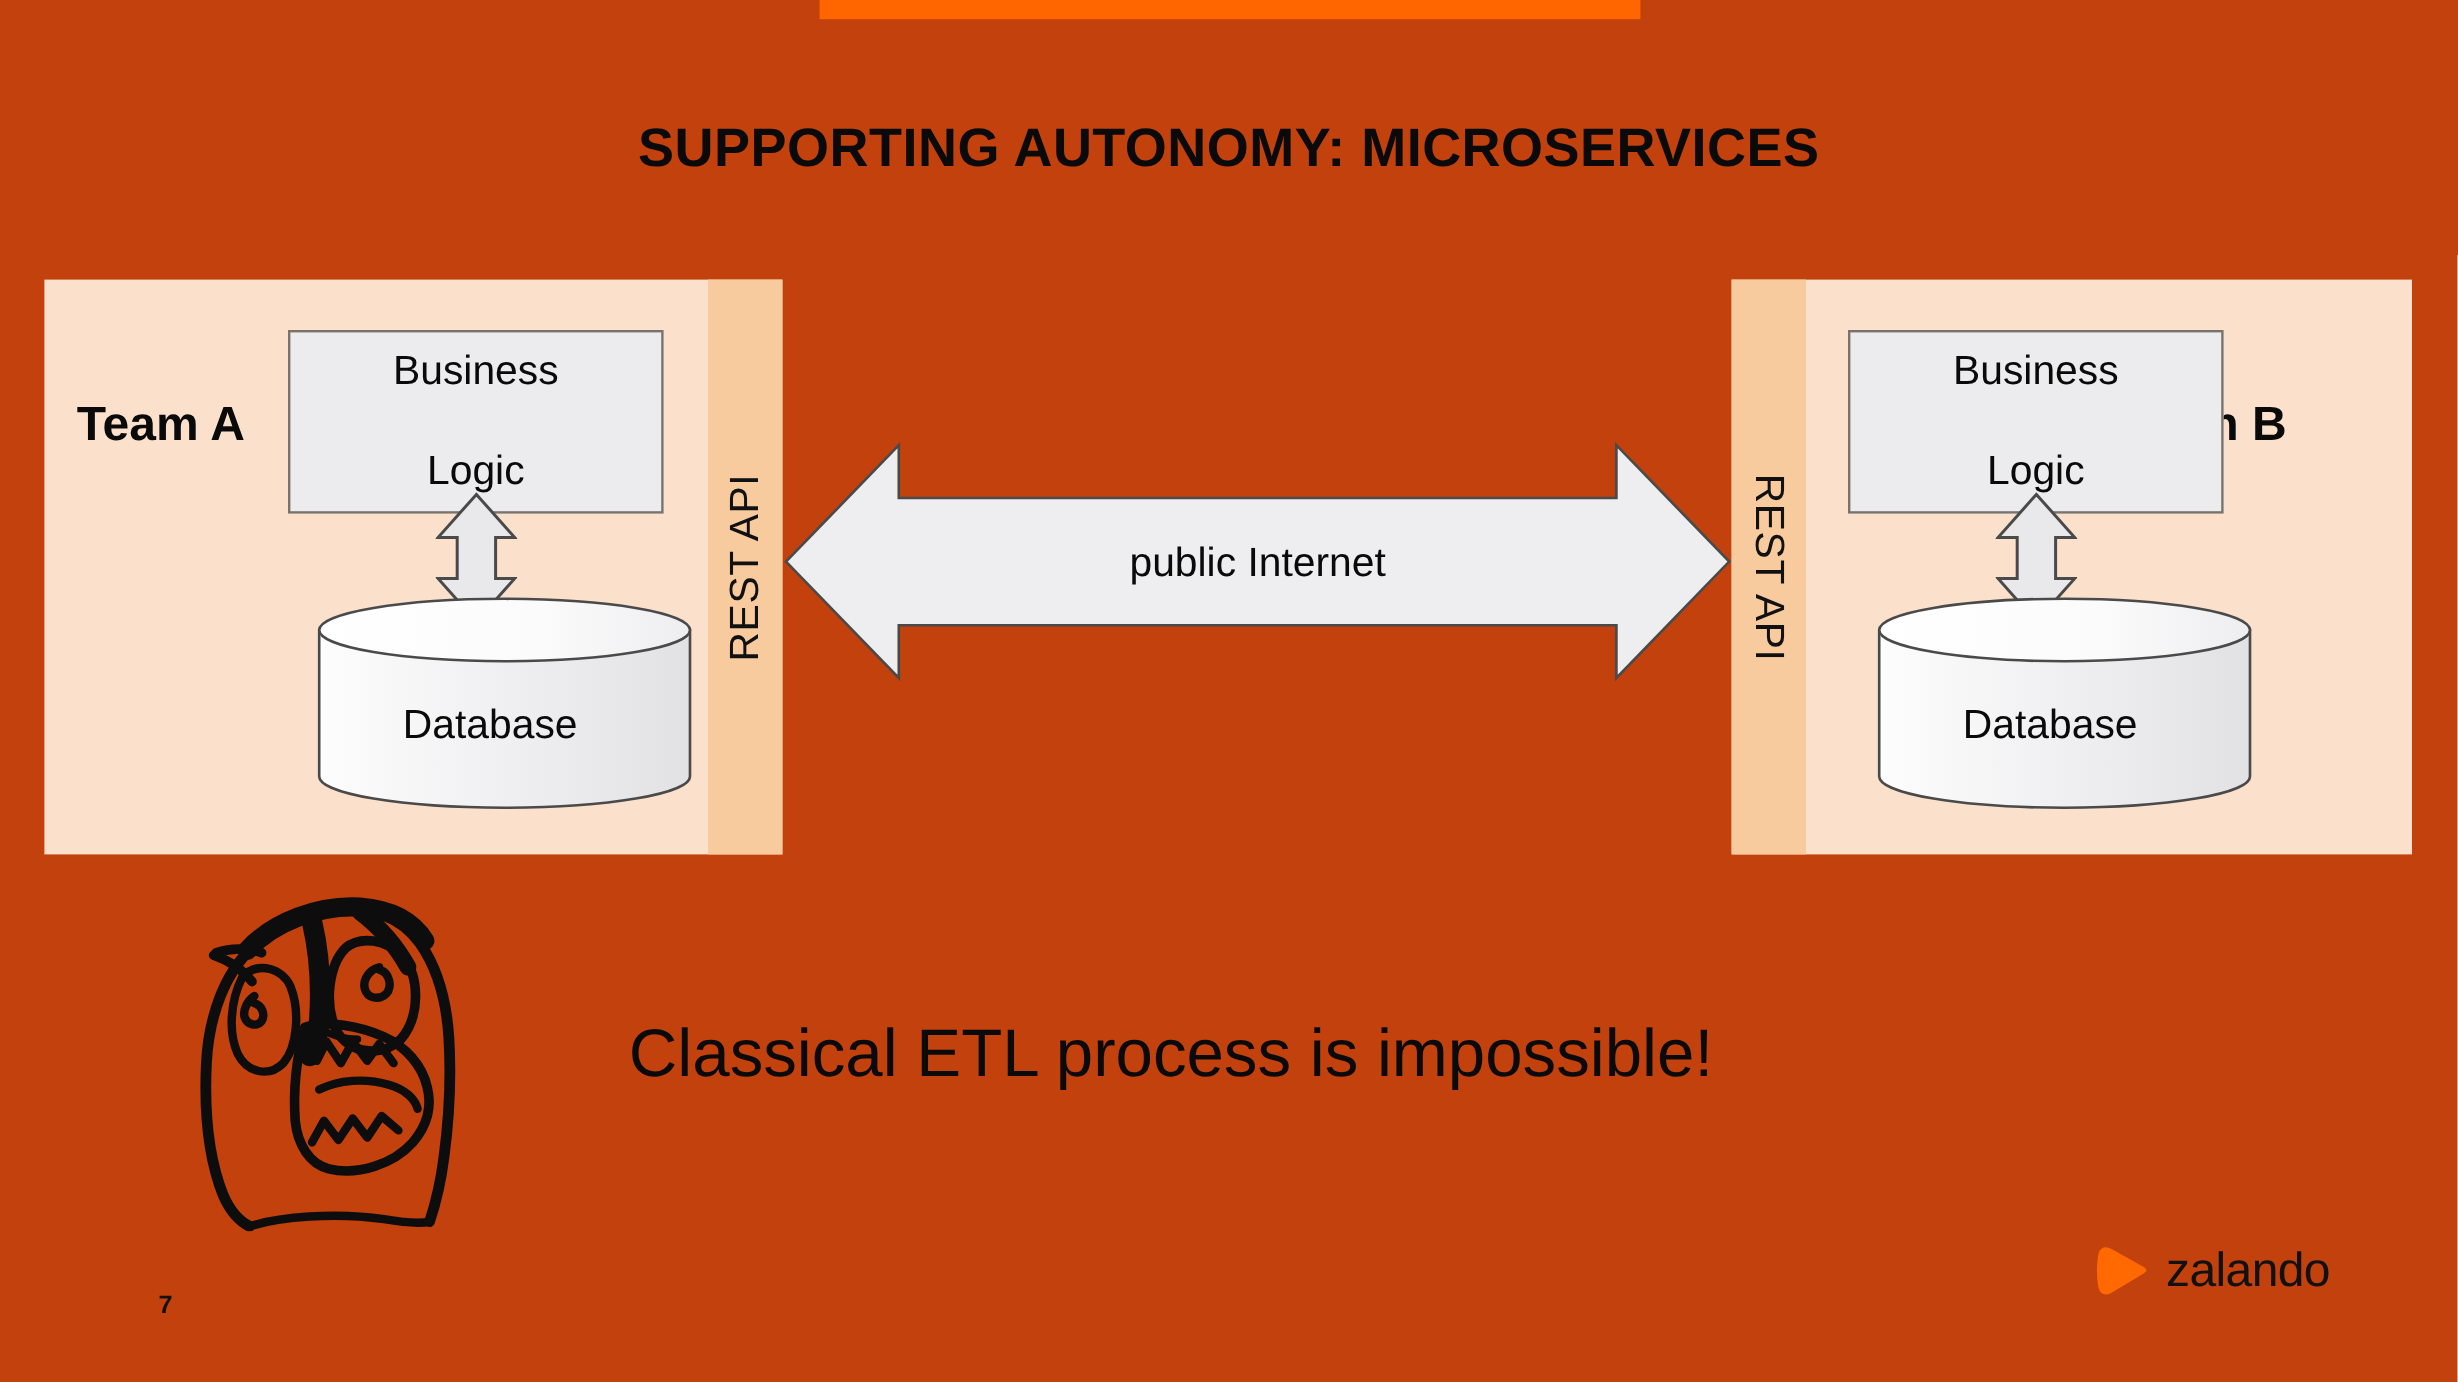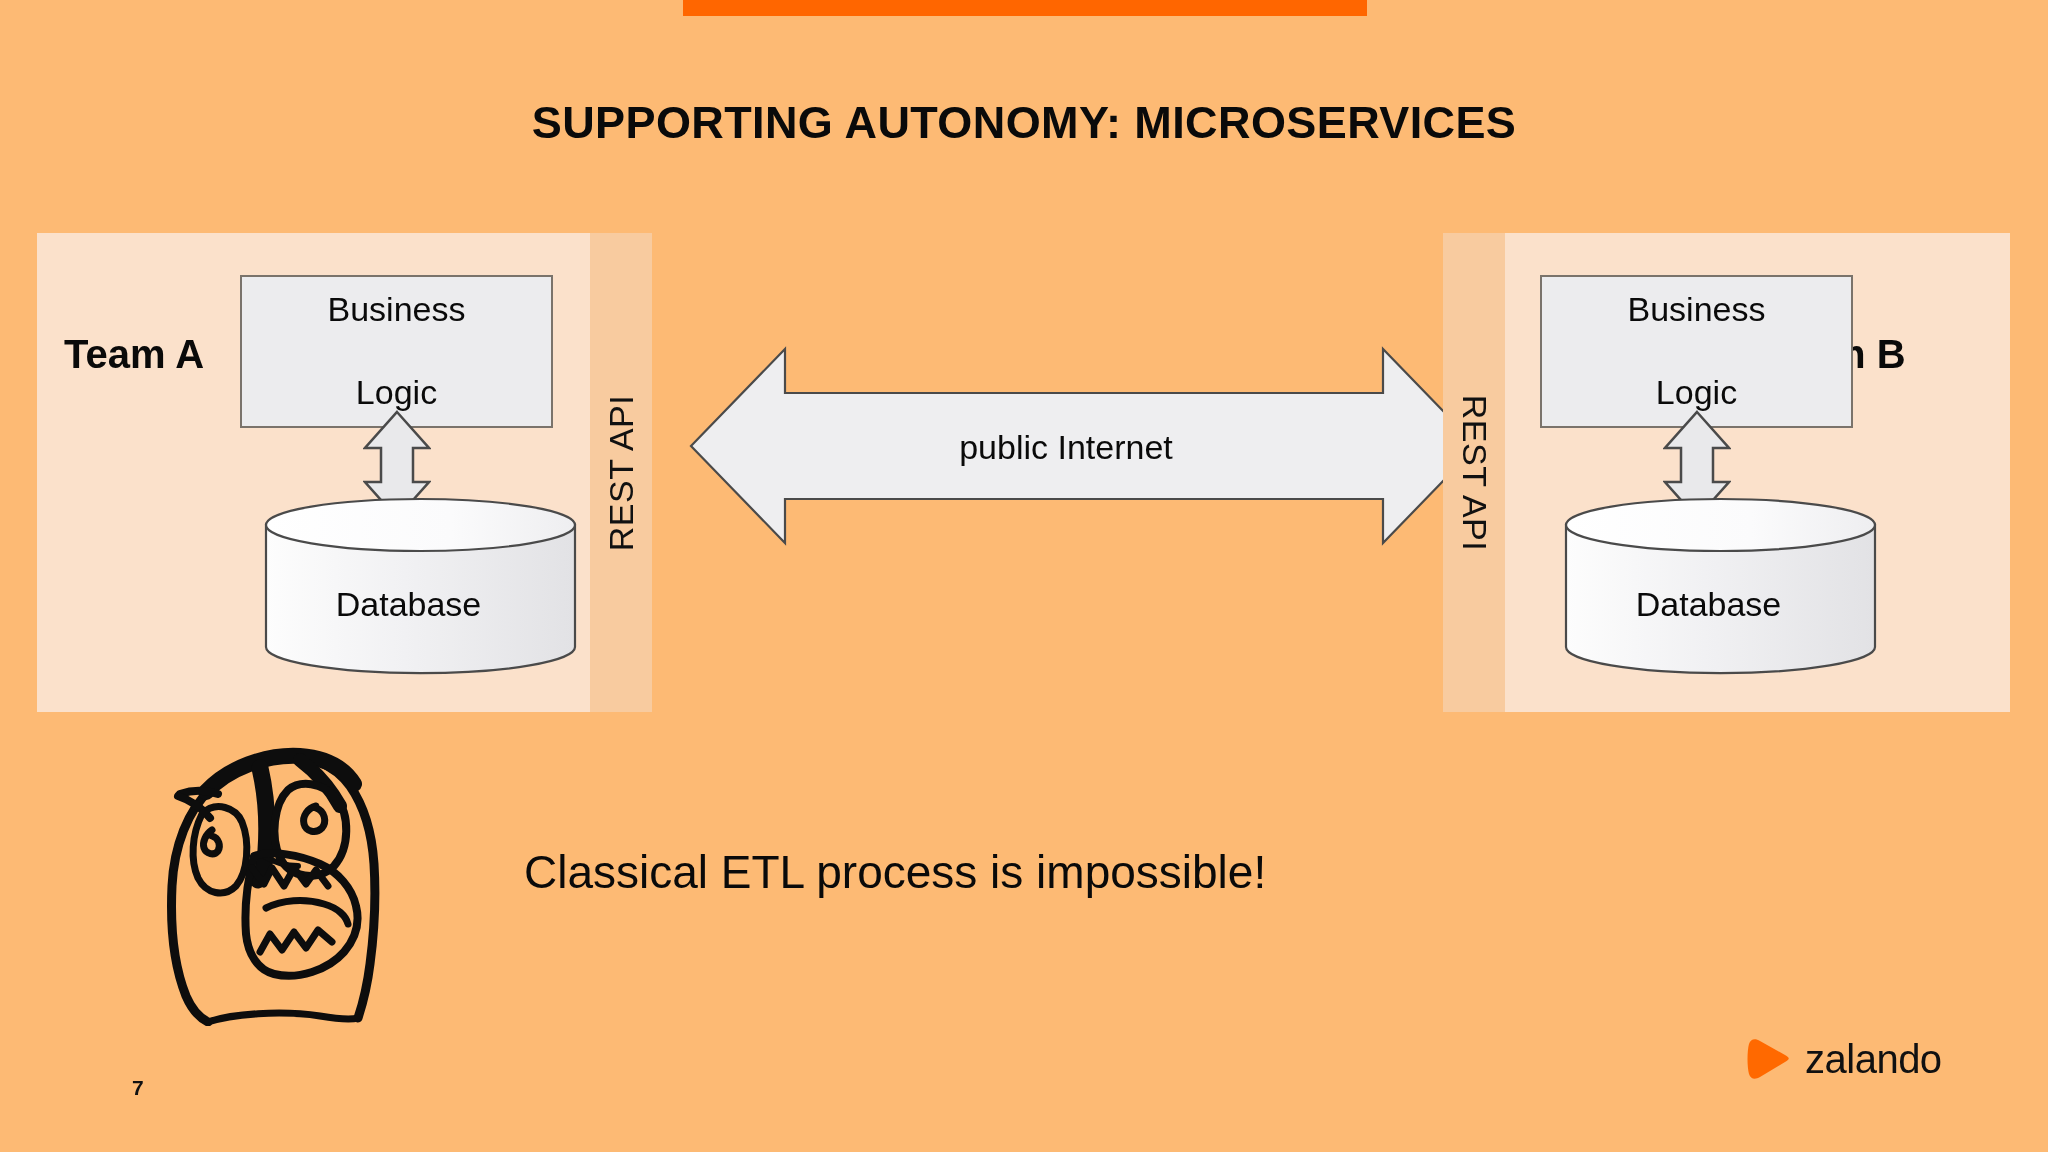--- a/index.html
+++ b/index.html
@@ -10,21 +10,21 @@
   }
   body {
     font-family: "Liberation Sans", sans-serif;
     -webkit-font-smoothing: antialiased;
   }
 
   #slide {
     position: relative;
     width: 2048px;
     height: 1152px;
-    background: #fdba74;
+    background: #c2410c;
     overflow: hidden;
   }
 
   
   .accent-bar {
     position: absolute;
     left: 683px;
     top: 0px;
     width: 684px;
     height: 16px;
@@ -142,24 +142,23 @@
     text-align: center;
     font-size: 34px;
     color: #0a0a0a;
     pointer-events: none;
   }
 
   
   #internet-arrow {
     position: absolute;
     left: 652px;
-    top: 335px;
+    top: 357px;
     width: 792px;
     height: 222px;
-    padding-left: 36px;
   }
   #internet-label {
     position: absolute;
     left: 0;
     width: 100%;
     top: 93px;
     text-align: center;
     font-size: 34px;
     color: #0a0a0a;
     pointer-events: none;
@@ -172,21 +171,21 @@
     top: 738px;
     width: 262px;
     height: 288px;
   }
 
   
   #punchline {
     position: absolute;
     left: 524px;
     top: 845px;
-    font-size: 46px;
+    font-size: 56px;
     color: #0a0a0a;
     white-space: nowrap;
   }
 
   
   #page-number {
     position: absolute;
     left: 132px;
     top: 1076px;
     font-size: 21px;

